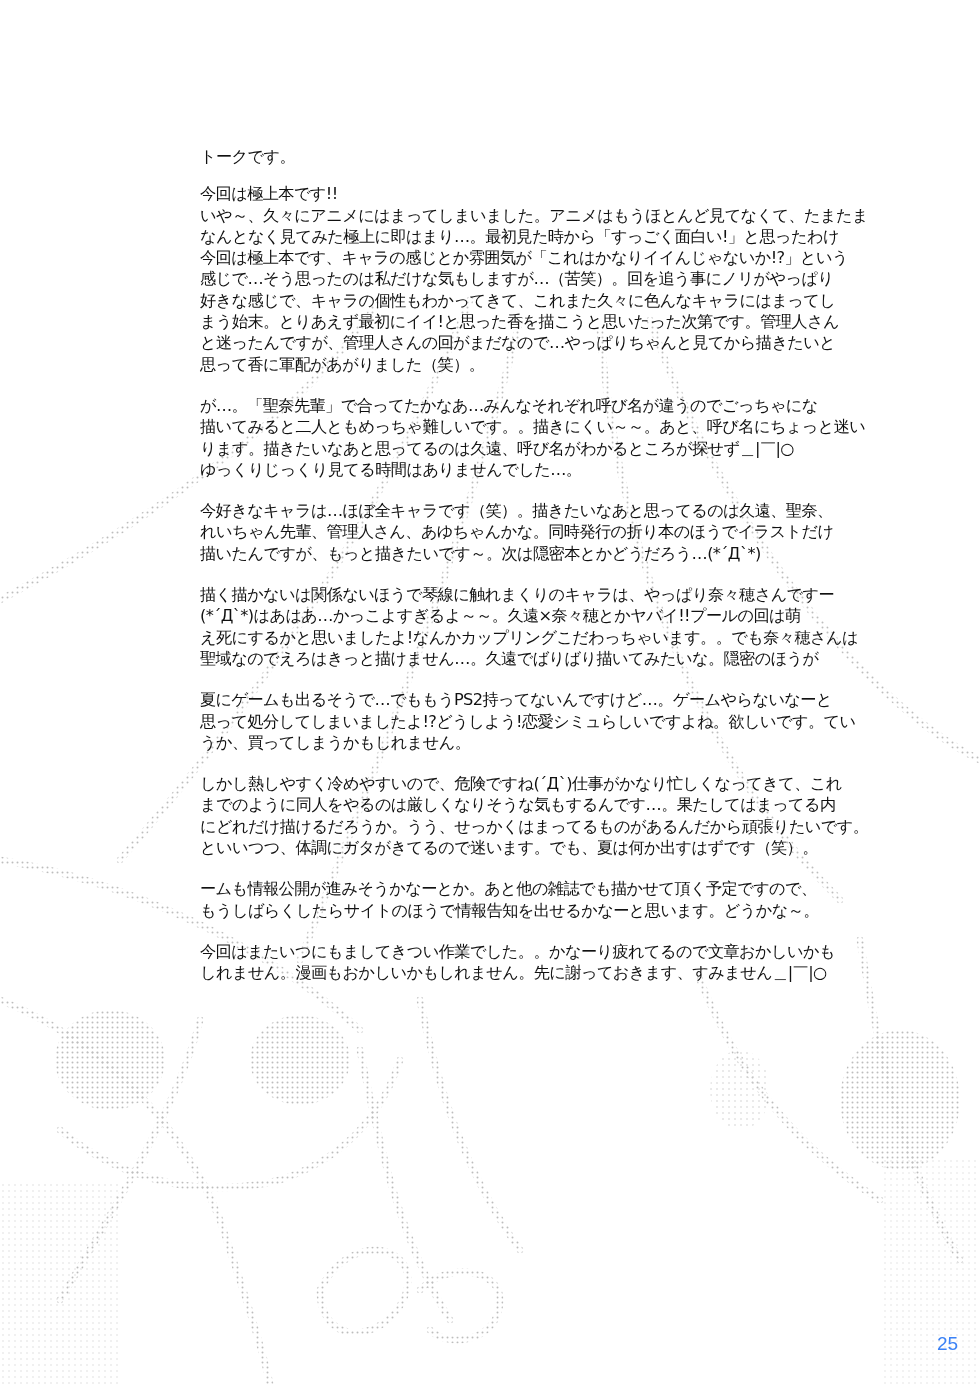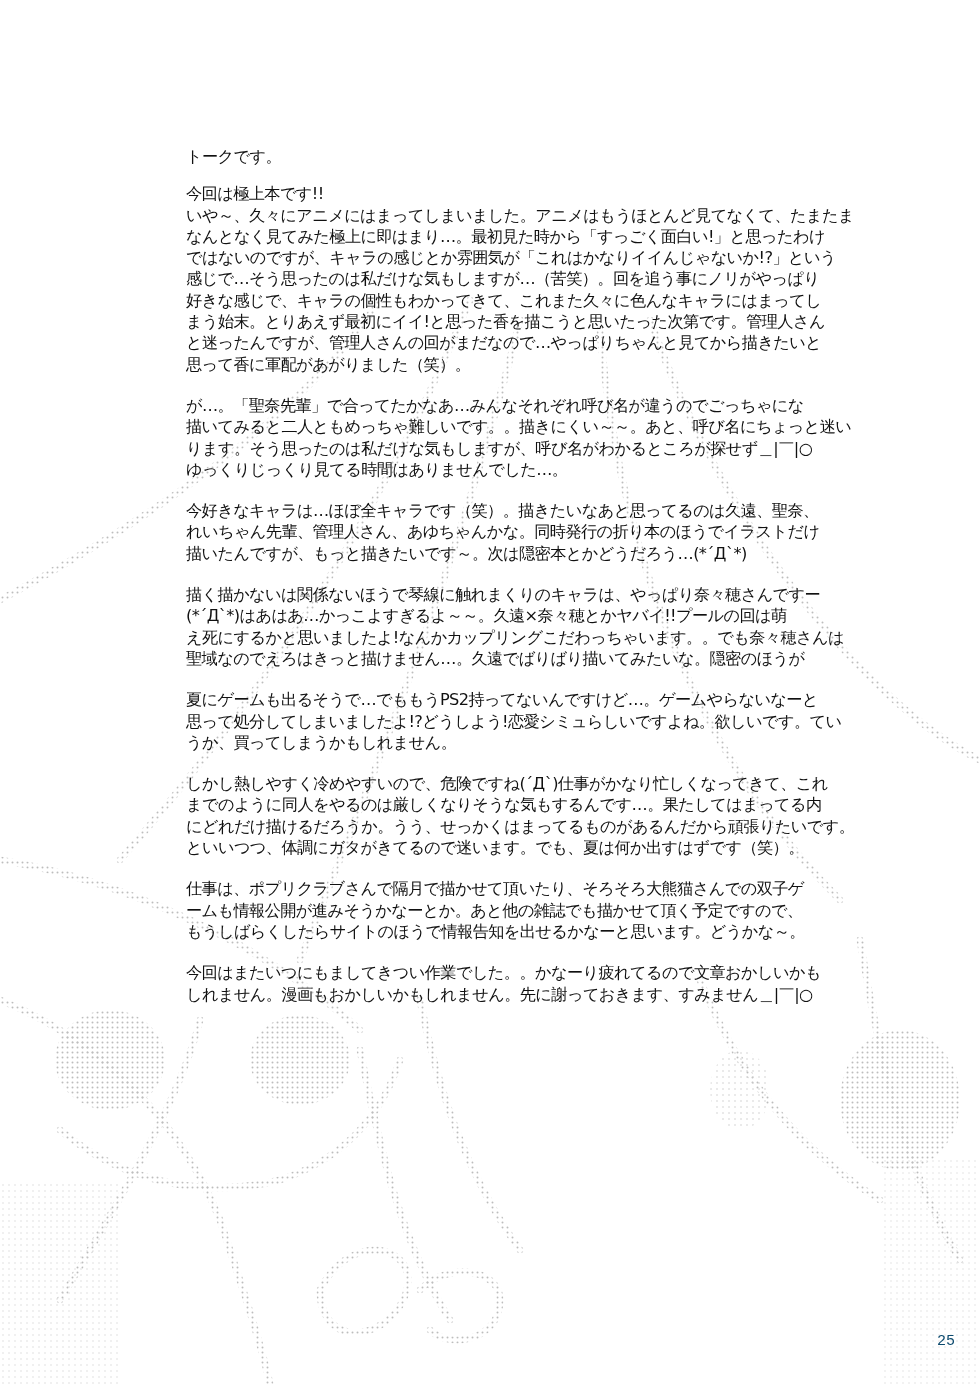--- a/index.html
+++ b/index.html
@@ -4,29 +4,29 @@
 <style>
   html, body { margin:0; padding:0; }
   body {
     width:980px; height:1384px; position:relative; overflow:hidden;
     background:#ffffff;
     font-family:"DejaVu Sans", "Liberation Sans", sans-serif;
     color:#111;
   }
   .bg-art { position:absolute; left:0; top:0; width:980px; height:1384px; z-index:0; }
   .page-text {
-    position:absolute; left:186px; top:146px; width:600px; z-index:1;
+    position:absolute; left:200px; top:146px; width:600px; z-index:1;
     font-size:16.2px; line-height:21.3px; letter-spacing:-0.6px;
   }
   .heading { margin:0 0 14px 0; }
   .para { margin:16px 0 20px 0; }
   .para .line { display:block; white-space:nowrap; }
   .page-number {
     position:absolute; left:937px; top:1333px; z-index:1;
-    font-family:Liberation Mono, monospace; font-size:15px; color:#0c4a6e;
+    font-family:Liberation Sans, sans-serif; font-size:19px; color:#3b82f6;
   }
 </style>
 </head>
 <body>
 
 <svg class="bg-art" viewBox="0 0 980 1384" xmlns="http://www.w3.org/2000/svg">
   <defs>
     <pattern id="dots" width="5" height="5" patternUnits="userSpaceOnUse">
       <circle cx="2.5" cy="2.5" r="1" fill="#bdbdbd"></circle>
     </pattern>
@@ -63,32 +63,32 @@
   <rect x="880" y="1160" width="100" height="224" fill="url(#dotsLight)" opacity="0.6"></rect>
 </svg>
 
 <main class="page-text">
   <p class="heading">トークです。</p>
 
   <div class="para">
     <span class="line">今回は極上本です!!</span>
     <span class="line">いや～、久々にアニメにはまってしまいました。アニメはもうほとんど見てなくて、たまたま</span>
     <span class="line">なんとなく見てみた極上に即はまり…。最初見た時から「すっごく面白い!」と思ったわけ</span>
-    <span class="line">ではないのですが、キャラの感じとか雰囲気が「これはかなりイイんじゃないか!?」という</span>
+    <span class="line">今回は極上本です、キャラの感じとか雰囲気が「これはかなりイイんじゃないか!?」という</span>
     <span class="line">感じで…そう思ったのは私だけな気もしますが…（苦笑）。回を追う事にノリがやっぱり</span>
     <span class="line">好きな感じで、キャラの個性もわかってきて、これまた久々に色んなキャラにはまってし</span>
     <span class="line">まう始末。とりあえず最初にイイ!と思った香を描こうと思いたった次第です。管理人さん</span>
     <span class="line">と迷ったんですが、管理人さんの回がまだなので…やっぱりちゃんと見てから描きたいと</span>
     <span class="line">思って香に軍配があがりました（笑）。</span>
   </div>
 
   <div class="para">
     <span class="line">が…。「聖奈先輩」で合ってたかなあ…みんなそれぞれ呼び名が違うのでごっちゃにな</span>
     <span class="line">描いてみると二人ともめっちゃ難しいです。。描きにくい～～。あと、呼び名にちょっと迷い</span>
-    <span class="line">ります。そう思ったのは私だけな気もしますが、呼び名がわかるところが探せず＿|￣|○</span>
+    <span class="line">ります。描きたいなあと思ってるのは久遠、呼び名がわかるところが探せず＿|￣|○</span>
     <span class="line">ゆっくりじっくり見てる時間はありませんでした…。</span>
   </div>
 
   <div class="para">
     <span class="line">今好きなキャラは…ほぼ全キャラです（笑）。描きたいなあと思ってるのは久遠、聖奈、</span>
     <span class="line">れいちゃん先輩、管理人さん、あゆちゃんかな。同時発行の折り本のほうでイラストだけ</span>
     <span class="line">描いたんですが、もっと描きたいです～。次は隠密本とかどうだろう…(*´Д`*)</span>
   </div>
 
   <div class="para">
@@ -105,21 +105,20 @@
   </div>
 
   <div class="para">
     <span class="line">しかし熱しやすく冷めやすいので、危険ですね(´Д`)仕事がかなり忙しくなってきて、これ</span>
     <span class="line">までのように同人をやるのは厳しくなりそうな気もするんです…。果たしてはまってる内</span>
     <span class="line">にどれだけ描けるだろうか。うう、せっかくはまってるものがあるんだから頑張りたいです。</span>
     <span class="line">といいつつ、体調にガタがきてるので迷います。でも、夏は何か出すはずです（笑）。</span>
   </div>
 
   <div class="para">
-    <span class="line">仕事は、ポプリクラブさんで隔月で描かせて頂いたり、そろそろ大熊猫さんでの双子ゲ</span>
     <span class="line">ームも情報公開が進みそうかなーとか。あと他の雑誌でも描かせて頂く予定ですので、</span>
     <span class="line">もうしばらくしたらサイトのほうで情報告知を出せるかなーと思います。どうかな～。</span>
   </div>
 
   <div class="para">
     <span class="line">今回はまたいつにもましてきつい作業でした。。かなーり疲れてるので文章おかしいかも</span>
     <span class="line">しれません。漫画もおかしいかもしれません。先に謝っておきます、すみません＿|￣|○</span>
   </div>
 </main>
 

